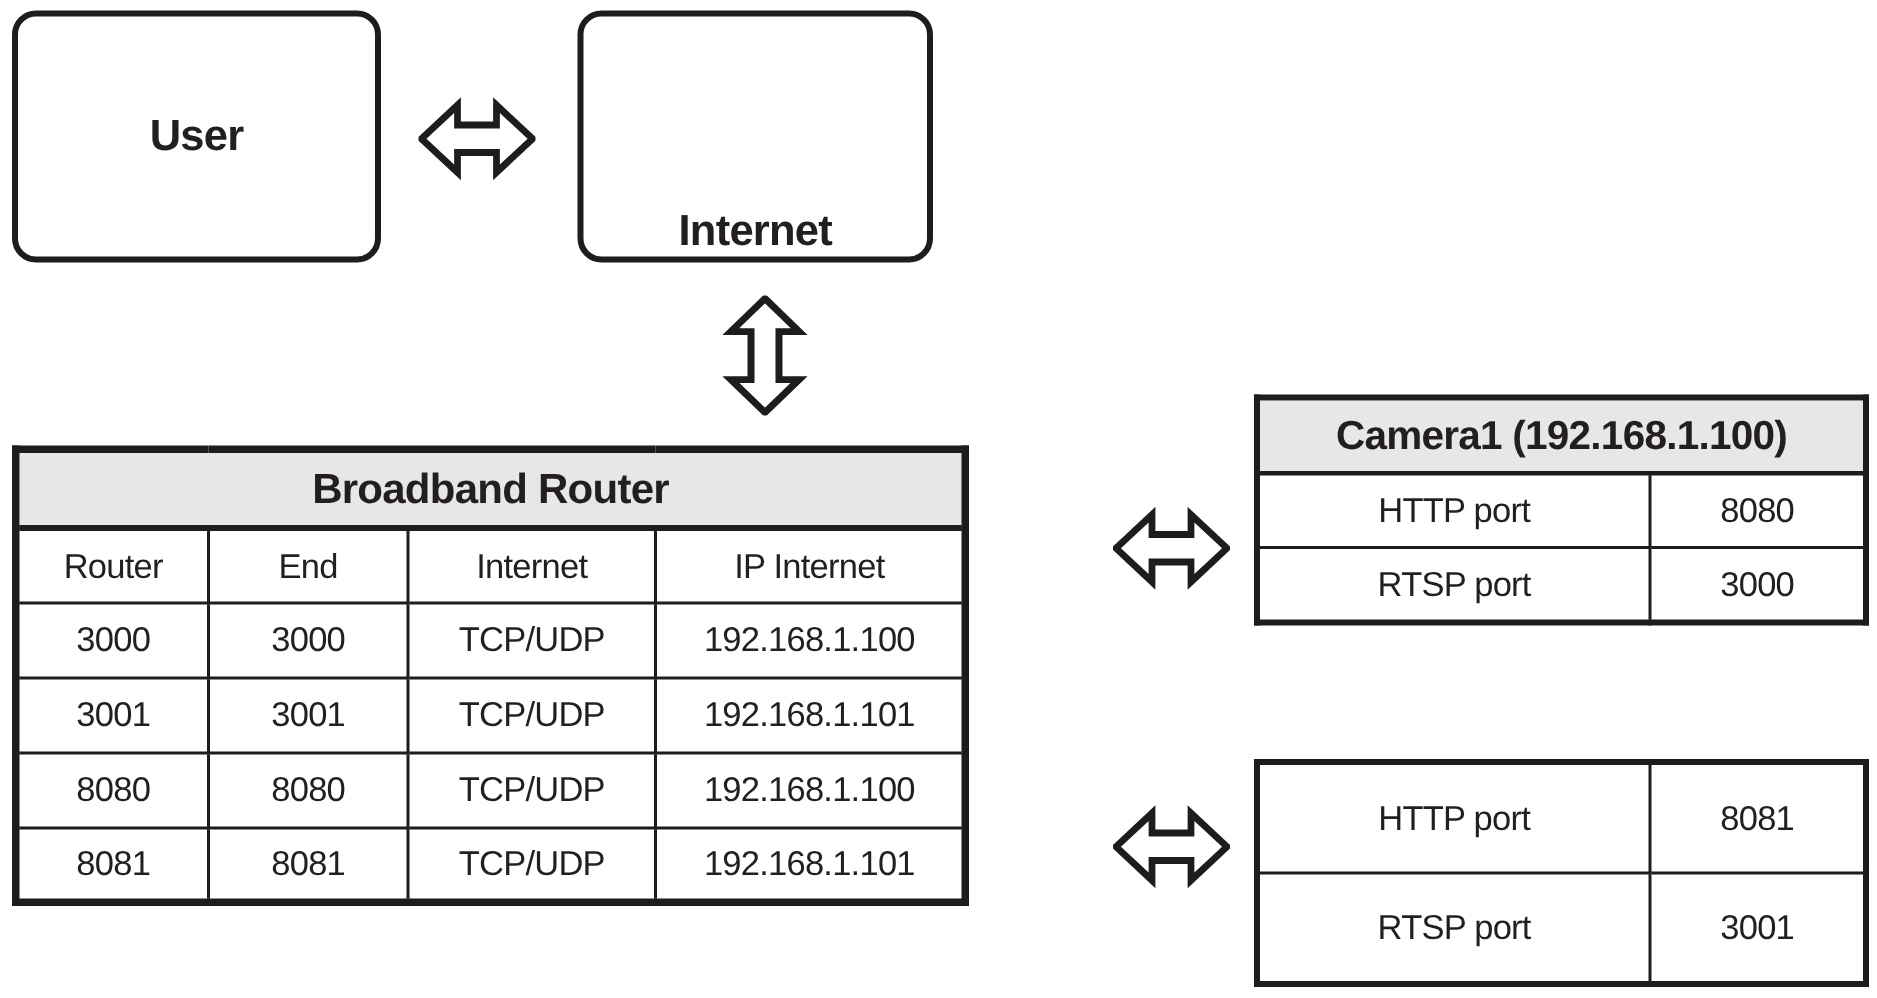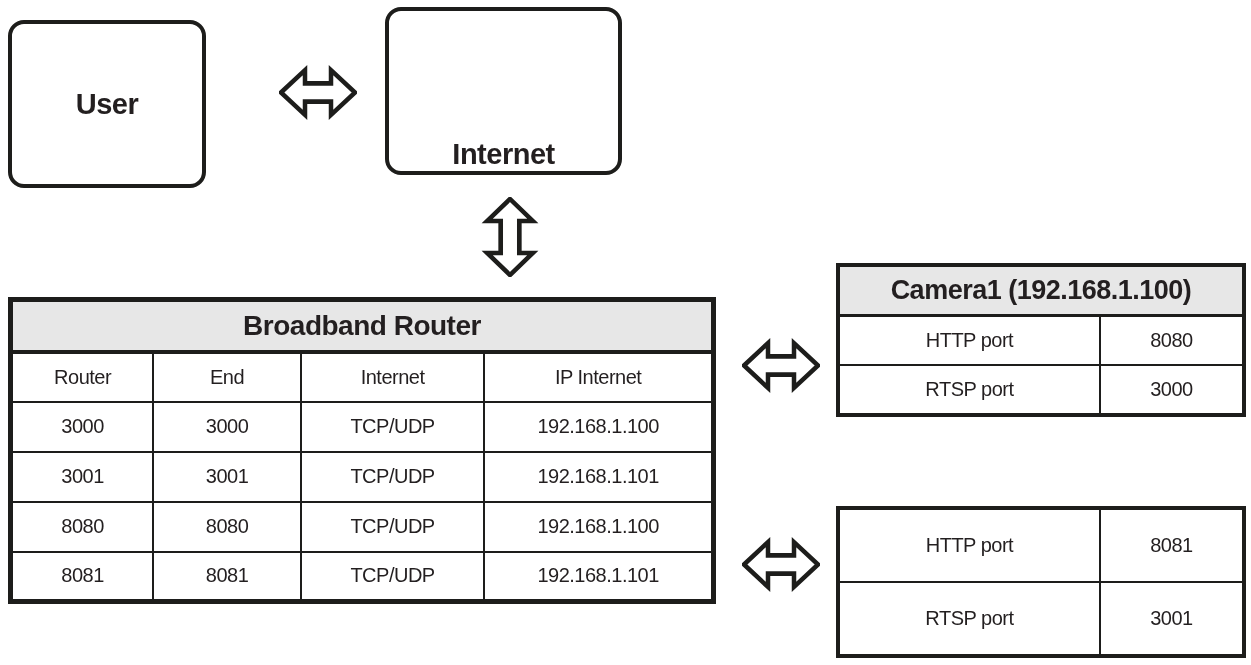--- a/index.html
+++ b/index.html
@@ -45,46 +45,46 @@
     position: absolute;
     border-collapse: collapse;
     table-layout: fixed;
     background: var(--bg);
     padding-left: 28px;
   }
   td {
     border: 2.5px solid var(--line);
     text-align: center;
     vertical-align: middle;
-    font-size: 20px;
+    font-size: 23px;
     letter-spacing: -0.5px;
     overflow: hidden;
     white-space: nowrap;
   }
   .title-cell {
     background: var(--header_bg);
     font-weight: bold;
     font-size: 28px;
     border-bottom-width: 4px;
   }
-  .router-table { left: 8px; top: 297px; width: 708px; height: 306px; border: 5px solid var(--line); }
+  .router-table { left: 8px; top: 297px; width: 638px; height: 306px; border: 5px solid var(--line); }
   .router-table td { height: 50px; }
   .router-table .title-cell { height: 52px; }
   .camera-table { width: 410px; height: 152px; border: 4px solid var(--line); }
   .camera-table td { height: 50px; }
   .camera-table .title-cell { font-size: 27px; border-bottom-width: 3px; }
   .camera1-table { left: 836px; top: 263px; }
   .camera2-table { left: 836px; top: 506px; }
 </style>
 </head>
 <body>
 
 <div class="canvas">
 
-  <div class="node-box" style="left:8px; top:20px; width:198px; height:168px;">
+  <div class="node-box" style="left:8px; top:7px; width:246px; height:168px;">
     <span>User</span>
   </div>
 
   <div class="node-box" style="left:385px; top:7px; width:237px; height:168px;align-items:flex-end;">
     <span>Internet</span>
   </div>
 
   <div class="arrow" style="left:279px; top:64px; width:78px; height:57px;">
     <svg viewBox="0 0 78 56" preserveAspectRatio="none">
       <polygon points="2,28 26,6 26,19 52,19 52,6 76,28 52,50 52,37 26,37 26,50"></polygon>

